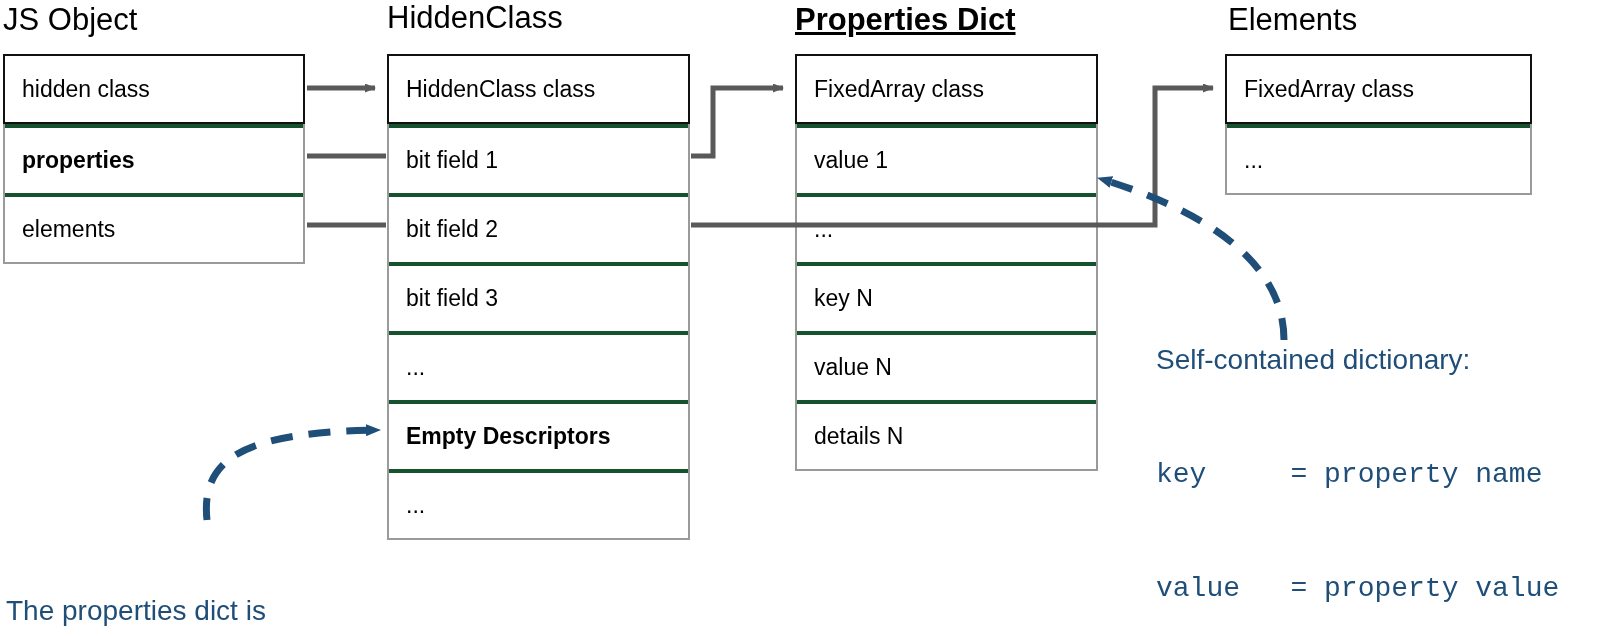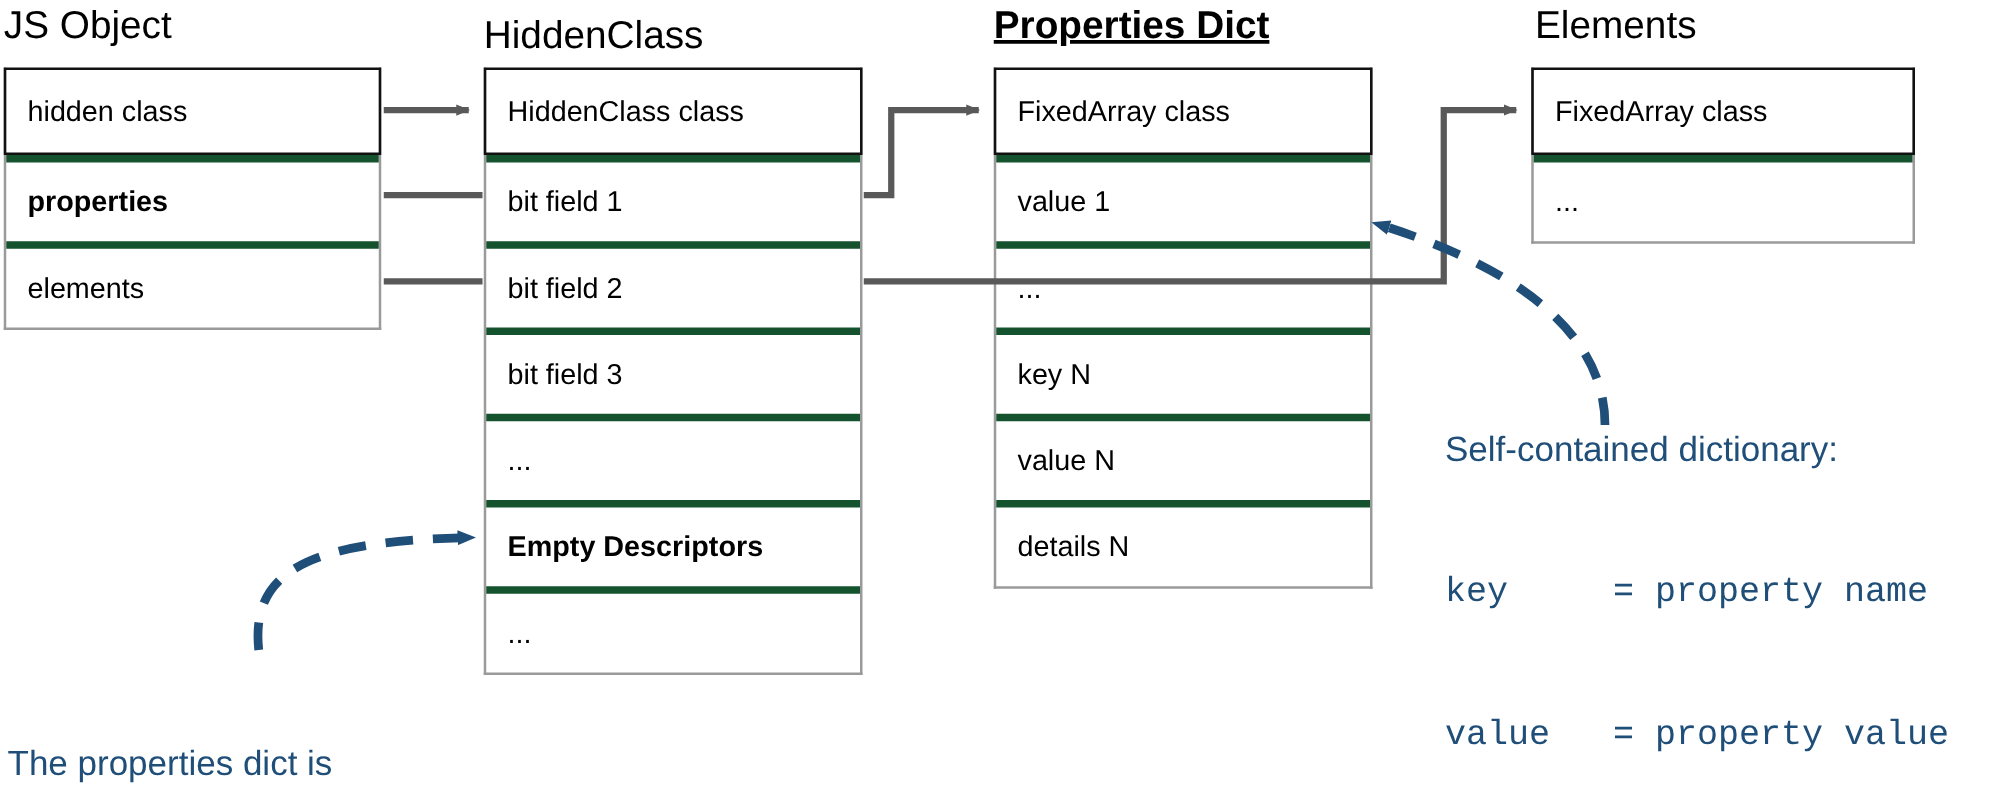--- a/index.html
+++ b/index.html
@@ -34,21 +34,21 @@
   .struct {
     position: absolute;
     box-sizing: border-box;
     background: #ffffff;
     border: 2px solid #9a9a9a;
     border-top: none;
   }
   .struct .row {
     box-sizing: border-box;
     height: 69px;
-    border-top: 6px solid #14532d;
+    border-top: 4px solid #14532d;
     display: flex;
     align-items: center;
     padding-left: 17px;
     font-size: 23px;
     line-height: 27px;
     color: #000000;
     white-space: nowrap;
     position: relative;
   }
   .struct .row.head {
@@ -91,21 +91,21 @@
   }
   .note-line { display: block; }
 </style>
 </head>
 <body>
 
 <div id="stage">
 
   <div class="col-header" style="left:3px; top:2px;">JS Object</div>
 
-  <div class="col-header" style="left:387px; top:10px;">HiddenClass</div>
+  <div class="col-header" style="left:387px; top:0;">HiddenClass</div>
 
   <div class="col-header bold" style="left:795px; top:2px;text-decoration:underline;">Properties Dict</div>
 
   <div class="col-header" style="left:1228px; top:2px;">Elements</div>
 
   <div class="struct" style="left:3px; top:54px; width:302px;">
     <div class="row head">
       <span>hidden class</span>
     </div>
     <div class="row bold">

